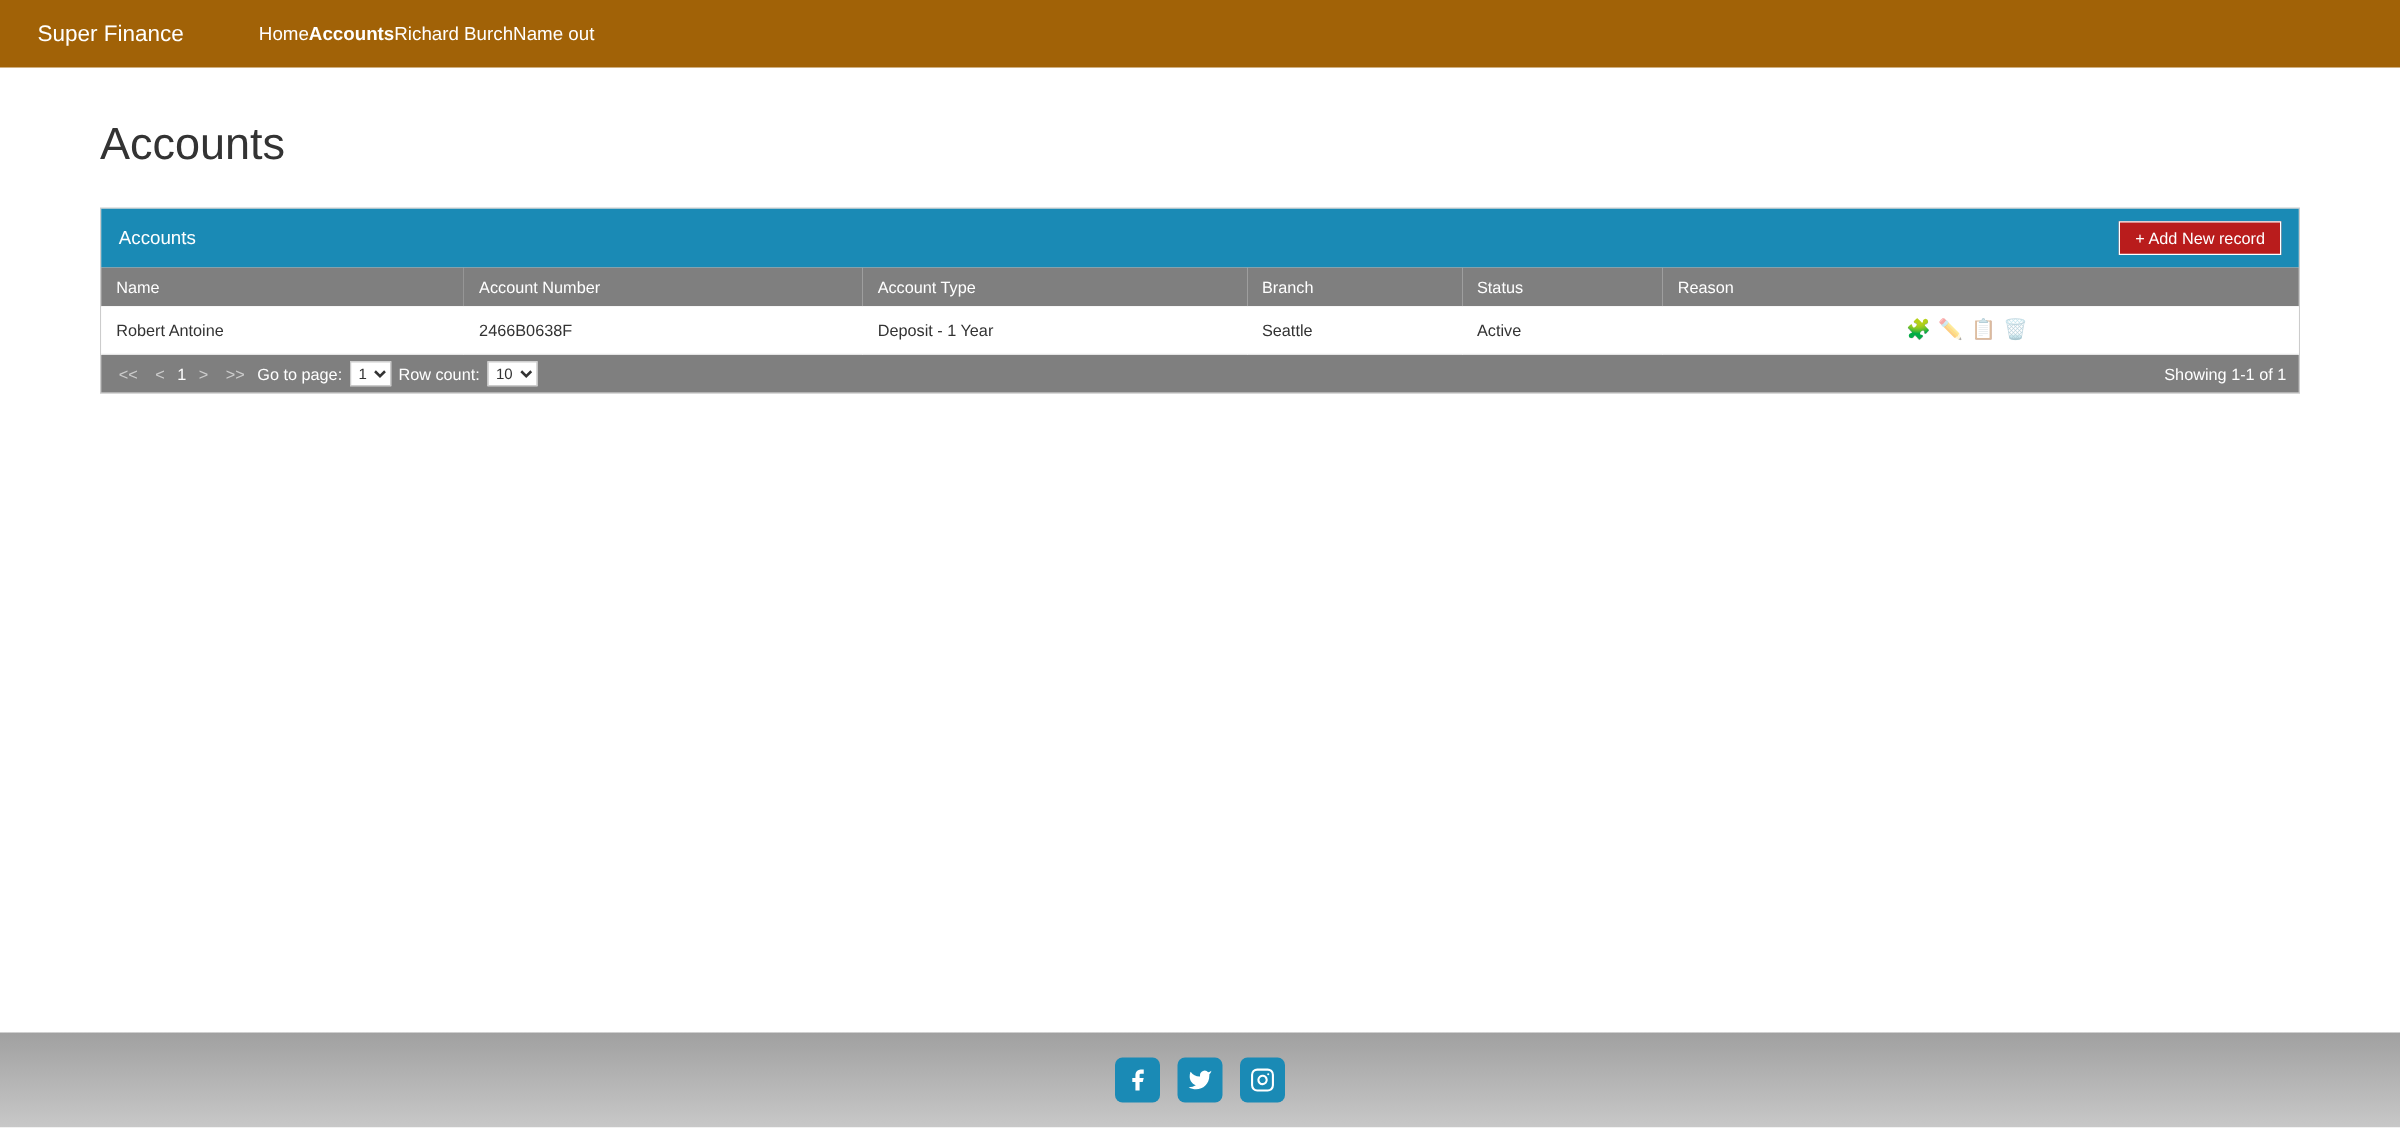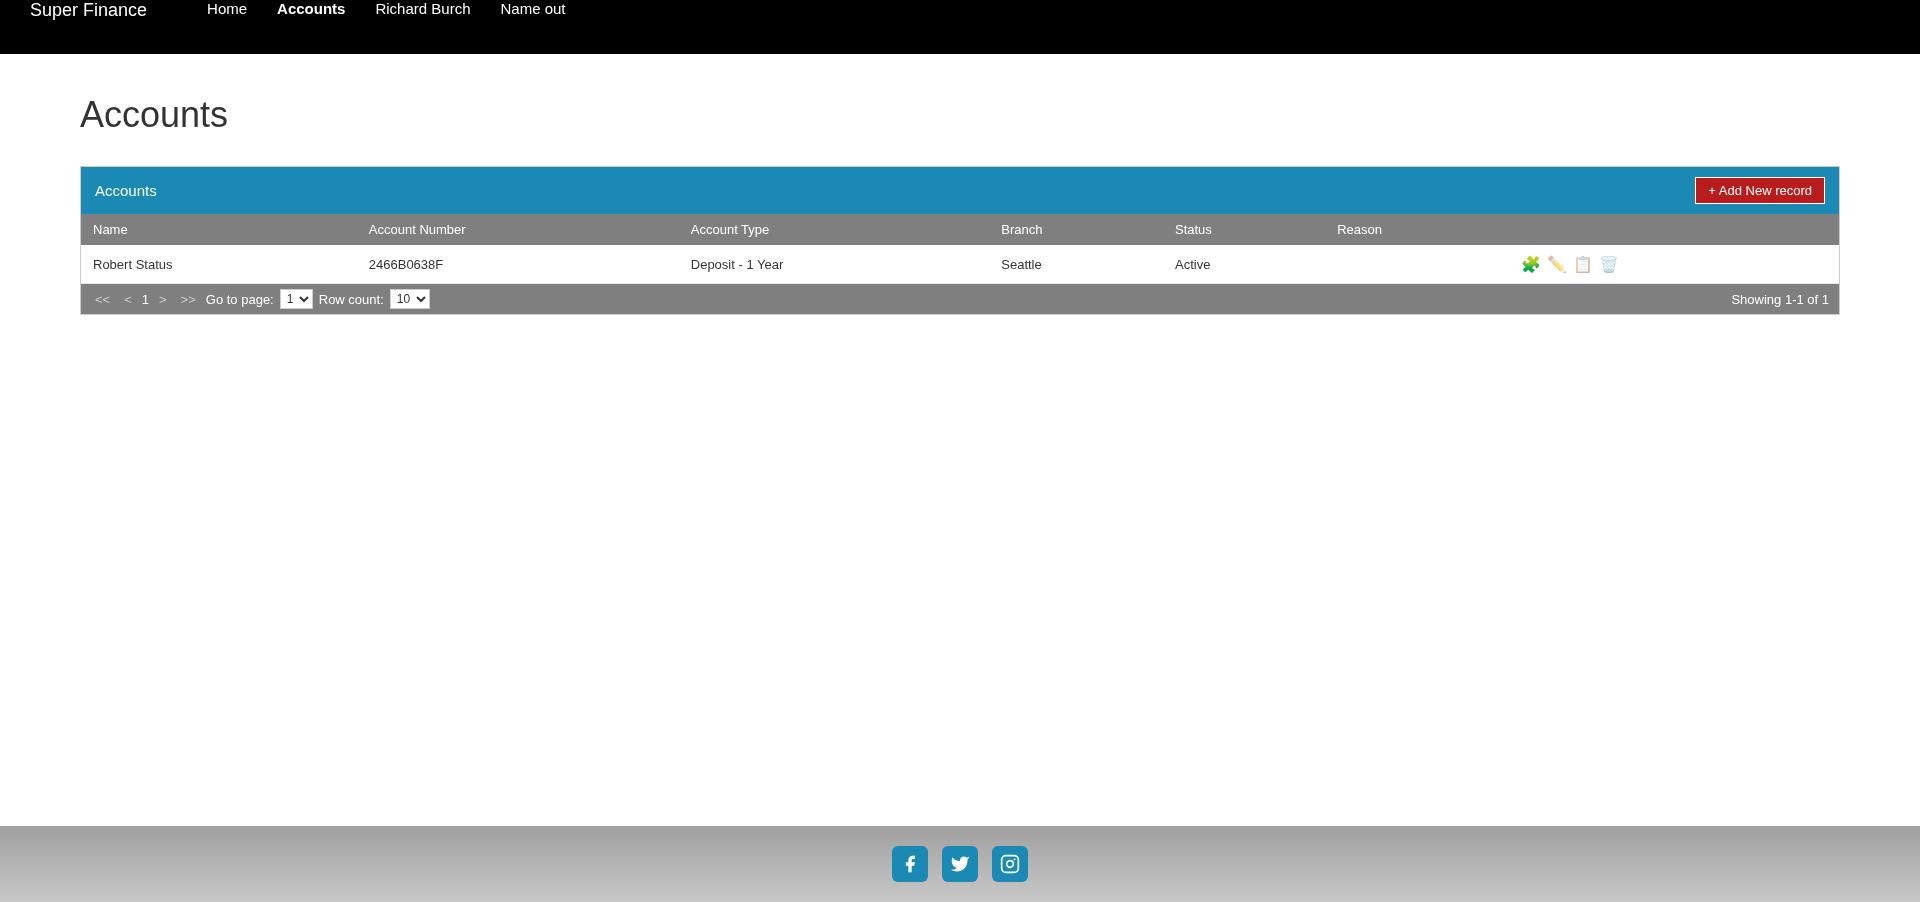--- a/index.html
+++ b/index.html
@@ -1,34 +1,33 @@
 <!DOCTYPE html>
 <html><head>
   <meta charset="utf-8">
   <style>
     * { margin: 0; padding: 0; box-sizing: border-box; }
     body { font-family: Arial, sans-serif; font-size: 14px; background: #fff; display: flex; flex-direction: column; min-height: 100vh; }
 
     
     nav {
-      background: #000000;
-      display: flex;
-      align-items: flex-start;
+      background: #a16207;
+      display: flex;
+      align-items: center;
       padding: 0 30px;
       height: 54px;
     }
     .nav-brand {
       color: #fff;
       font-size: 18px;
       font-weight: normal;
       margin-right: 60px;
     }
     .nav-links {
       display: flex;
-      gap: 30px;
       list-style: none;
     }
     .nav-links a {
       color: #fff;
       text-decoration: none;
       font-size: 15px;
     }
     .nav-links a.active {
       font-weight: bold;
     }
@@ -207,21 +206,21 @@
           <th>Account Number</th>
           <th>Account Type</th>
           <th>Branch</th>
           <th>Status</th>
           <th>Reason</th>
           <th></th>
         </tr>
       </thead>
       <tbody id="table-body">
         <tr>
-          <td>Robert Status</td>
+          <td>Robert Antoine</td>
           <td>2466B0638F</td>
           <td>Deposit - 1 Year</td>
           <td>Seattle</td>
           <td>Active</td>
           <td></td>
           <td>
             <div class="action-icons">
               <span class="action-icon" title="View">🧩</span>
               <span class="action-icon" title="Edit" style="opacity:0.5;">✏️</span>
               <span class="action-icon" title="Copy" style="opacity:0.5;">📋</span>

